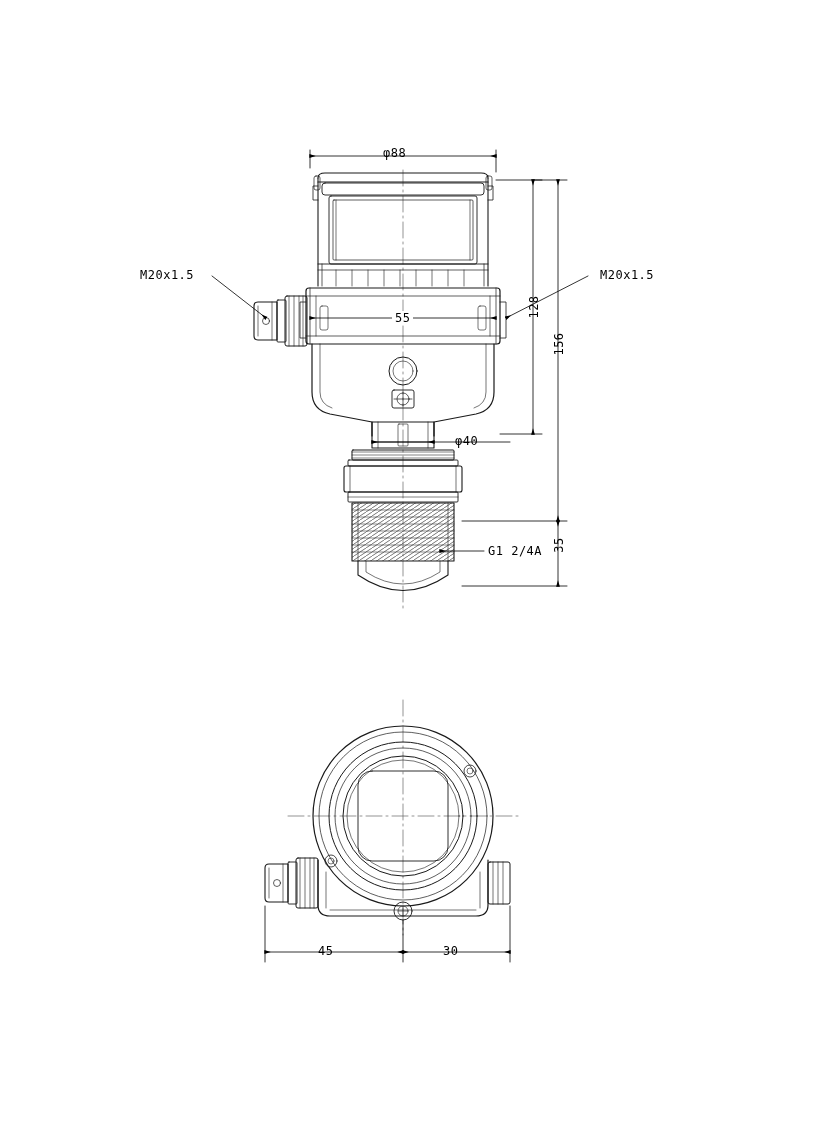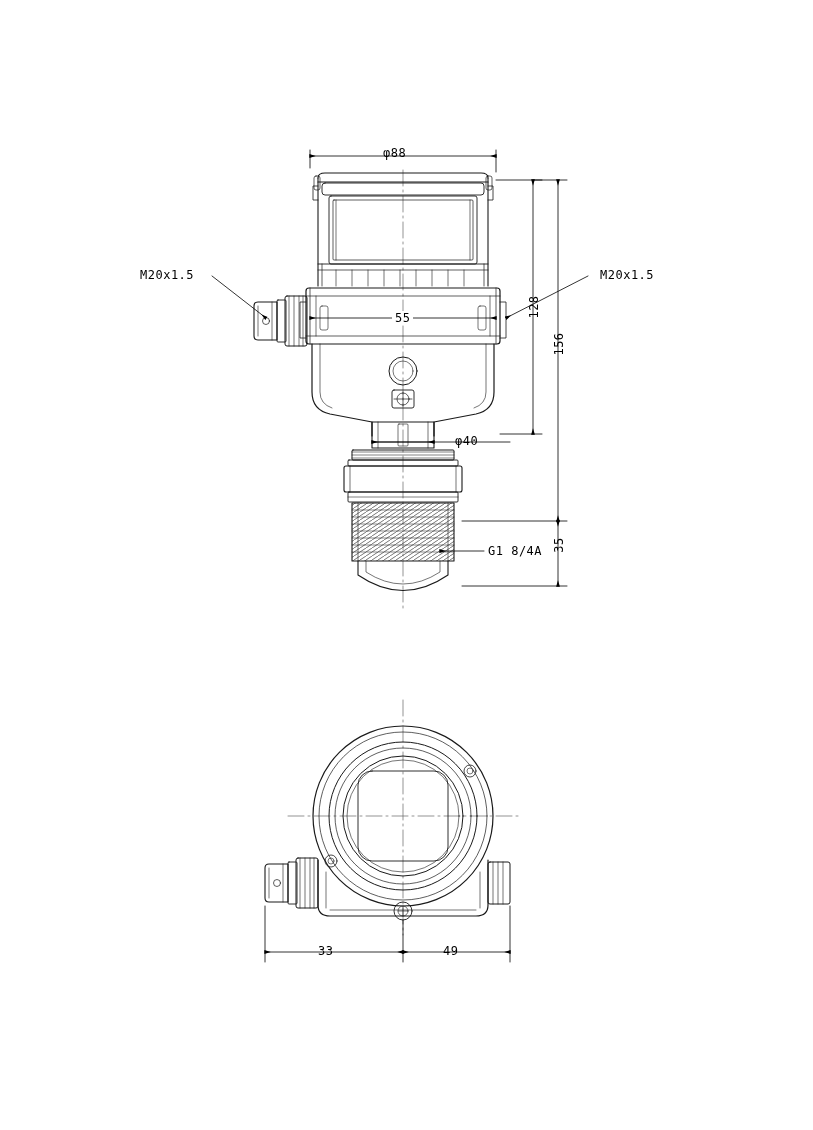--- a/index.html
+++ b/index.html
@@ -276,19 +276,19 @@
   <div class="lbl vert" style="left:539px; top:337px; width:40px; text-align:center;">156</div>
 
   <div class="lbl vert" style="left:539px; top:538px; width:40px; text-align:center;">35</div>
 
   <div class="lbl" style="left:455px; top:434px;">φ40</div>
 
   <div class="lbl" style="left:140px; top:268px;">M20x1.5</div>
 
   <div class="lbl" style="left:600px; top:268px;">M20x1.5</div>
 
-  <div class="lbl" style="left:488px; top:544px;">G1 8/4A</div>
-
-  <div class="lbl" style="left:318px; top:944px;">33</div>
-
-  <div class="lbl" style="left:443px; top:944px;">49</div>
+  <div class="lbl" style="left:488px; top:544px;">G1 2/4A</div>
+
+  <div class="lbl" style="left:318px; top:944px;">45</div>
+
+  <div class="lbl" style="left:443px; top:944px;">30</div>
 
 </div>
 
 </body></html>

